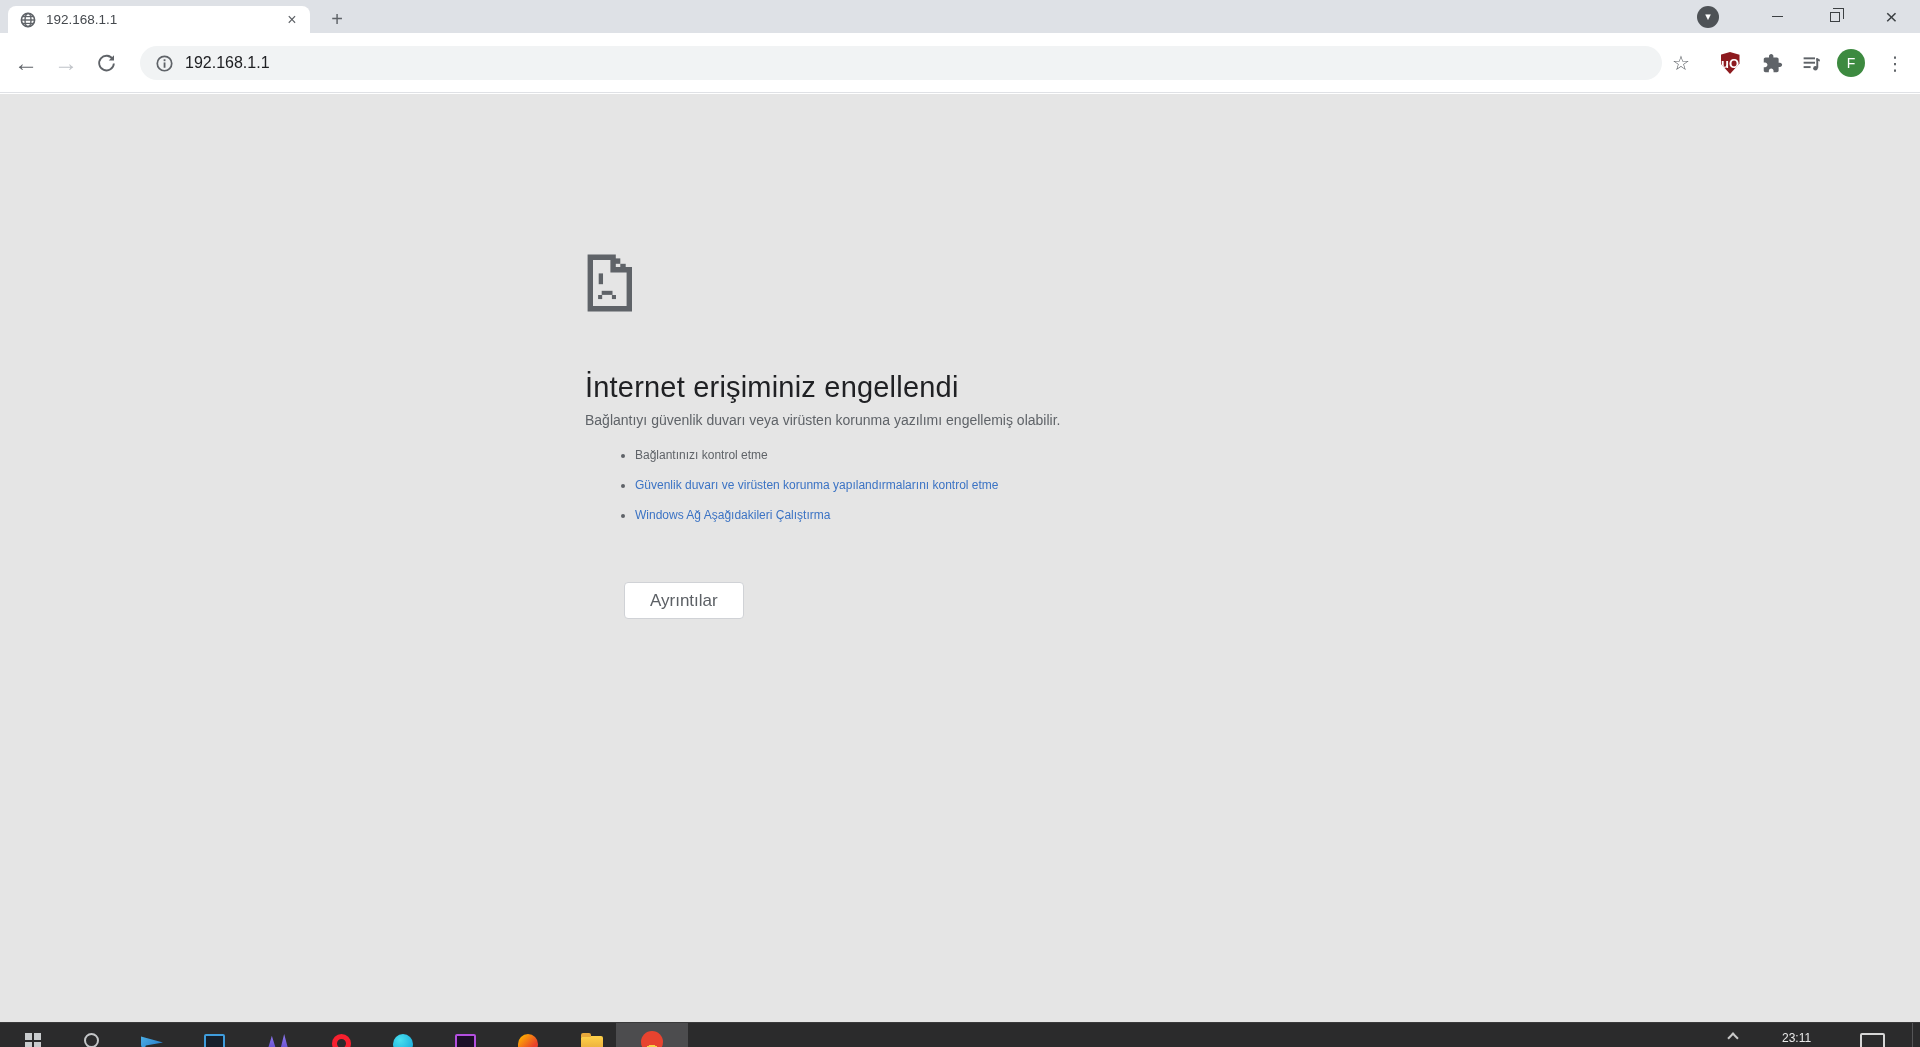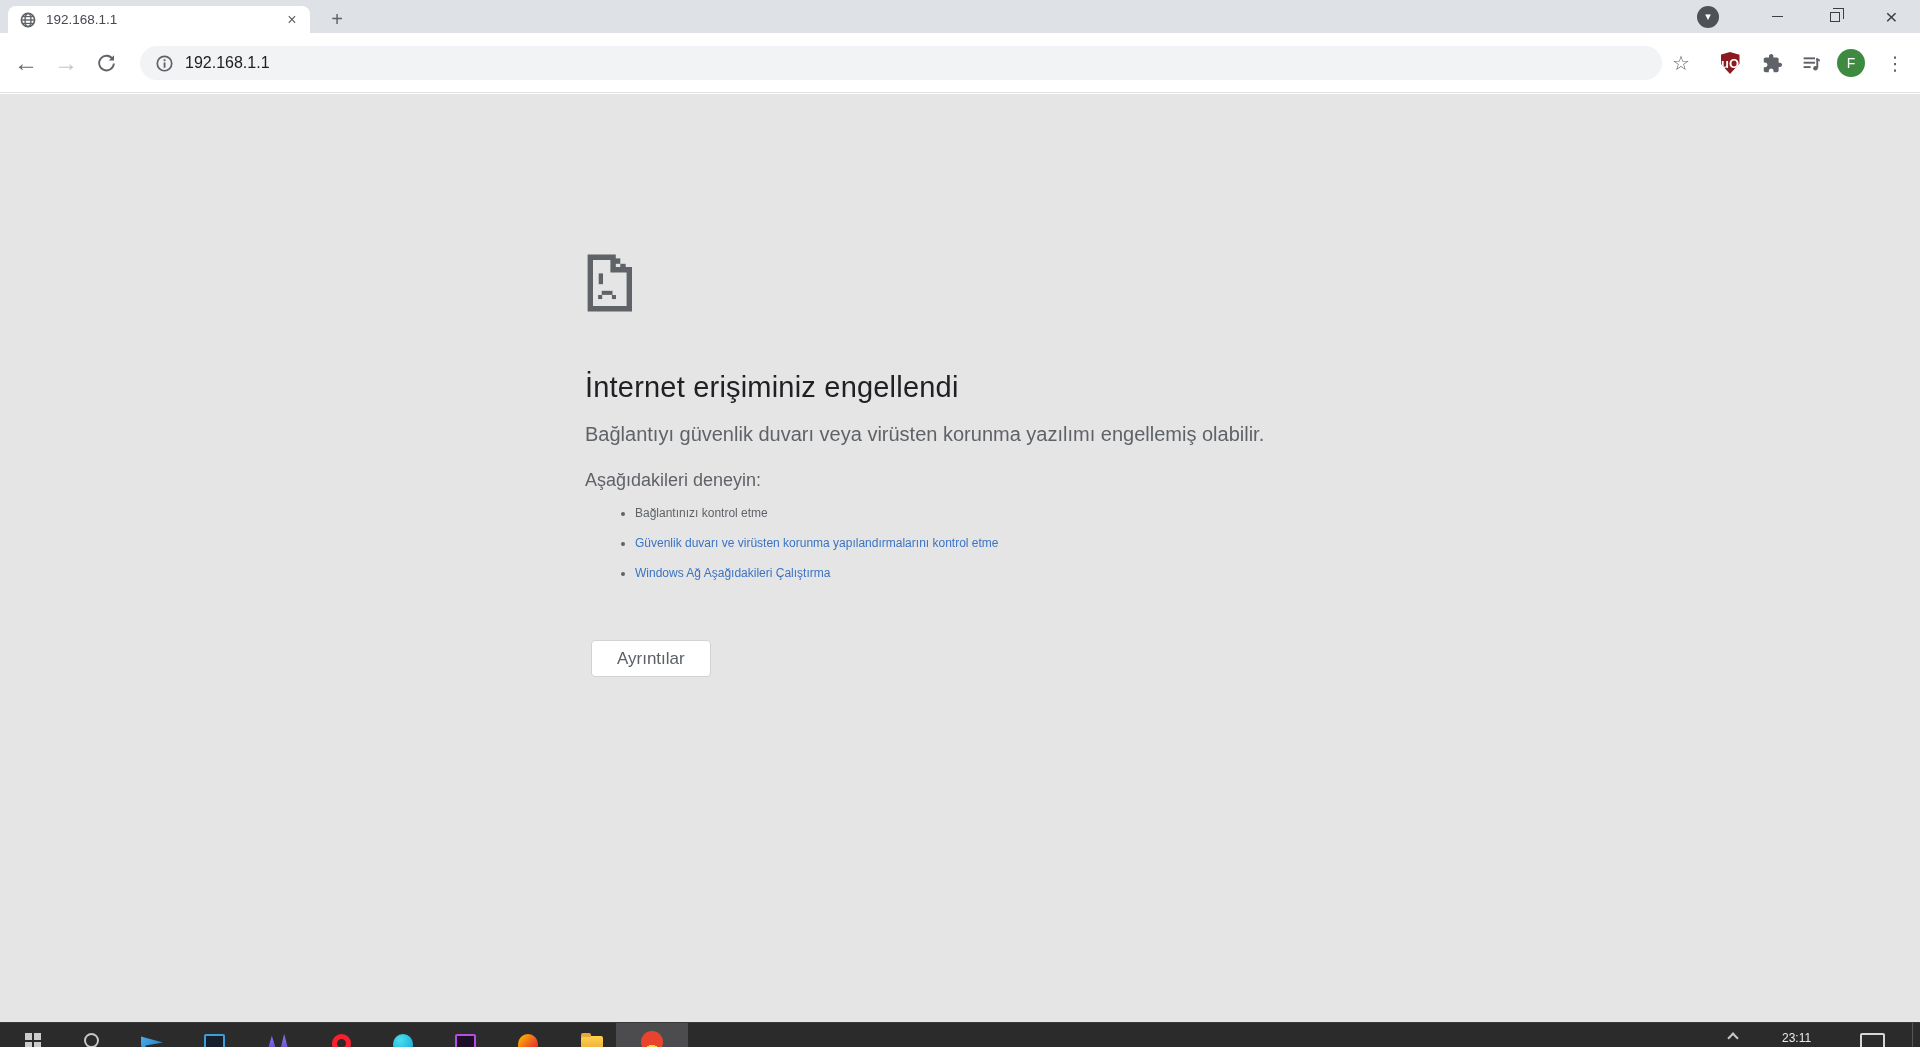--- a/index.html
+++ b/index.html
@@ -54,28 +54,28 @@
   .avatar { position:absolute; left:1837px; top:16px; width:28px; height:28px; border-radius:50%;
             background:#3d8a40; color:#fff; font-size:14px; display:flex; align-items:center;
             justify-content:center; cursor:pointer; }
   .menu-dots { left:1882px; font-size:19px; color:#5f6368; }
 
   
   .content { position:absolute; top:94px; left:0; width:1920px; height:928px; background:#e5e5e5; }
   .error-wrap { position:absolute; left:585px; top:159px; width:750px; }
   .sad-icon { display:block; }
   .err-h1 { margin-top:58px; font-size:29px; font-weight:400; color:#202124; letter-spacing:0.2px; }
-  .err-desc { margin-top:18px; font-size:20px; color:#5f6368; line-height:25px; }
+  .err-desc { margin-top:4px; font-size:14px; color:#5f6368; line-height:25px; }
   .err-try { margin-top:23px; font-size:18px; color:#5f6368; }
   .err-list { margin-top:7px; padding-left:50px; }
   .err-list li { font-size:12px; line-height:30px; color:#5f6368; }
   .err-list li::marker { color:#5f6368; }
   .err-link { color:#3b73c4; cursor:pointer; text-decoration:none; }
   .err-code { margin-top:27px; font-size:15px; color:#5f6368; letter-spacing:0.3px; }
-  .details-btn { margin-top:52px; margin-left:6px; height:37px; padding:0 25px; background:#fff;
+  .details-btn { margin-top:52px; margin-left:39px; height:37px; padding:0 25px; background:#fff;
                  border:1px solid #d0d2d6; border-radius:4px; font-size:17px; color:#5c6065;
                  font-family:"Liberation Sans", sans-serif; cursor:pointer; }
 
   
   .taskbar { position:absolute; left:0; bottom:0; width:1920px; height:25px; background:#2b2b2c;
              border-top:1px solid #3a3a3b; overflow:hidden; }
   .tb { position:absolute; top:8px; width:24px; height:24px; cursor:pointer; }
   .tb-start-grid { width:16px; height:16px; margin:2px auto 0; display:grid;
                    grid-template-columns:7px 7px; grid-template-rows:7px 7px; gap:2px; }
   .tb-start-grid i { background:#c9ccce; }
@@ -187,21 +187,20 @@
         <rect x="24.5" y="4.5" width="4.5" height="4.5" fill="#5f6368"></rect>
         <rect x="29" y="9" width="4.5" height="4.5" fill="#5f6368"></rect>
         <rect x="11" y="17" width="3.6" height="9" fill="#5f6368"></rect>
         <rect x="10.5" y="35" width="3.4" height="3.4" fill="#5f6368"></rect>
         <rect x="13.5" y="31.5" width="9" height="3.4" fill="#5f6368"></rect>
         <rect x="22" y="35" width="3.4" height="3.4" fill="#5f6368"></rect>
       </svg>
 
       <h1 class="err-h1">İnternet erişiminiz engellendi</h1>
       <p class="err-desc">Bağlantıyı güvenlik duvarı veya virüsten korunma yazılımı engellemiş olabilir.</p>
-      <p class="err-try">Aşağıdakileri deneyin:</p>
 
       <ul class="err-list">
         <li>
           <span>Bağlantınızı kontrol etme</span>
         </li>
         <li>
           <a class="err-link">Güvenlik duvarı ve virüsten korunma yapılandırmalarını kontrol etme</a>
         </li>
         <li>
           <a class="err-link">Windows Ağ Aşağıdakileri Çalıştırma</a>

